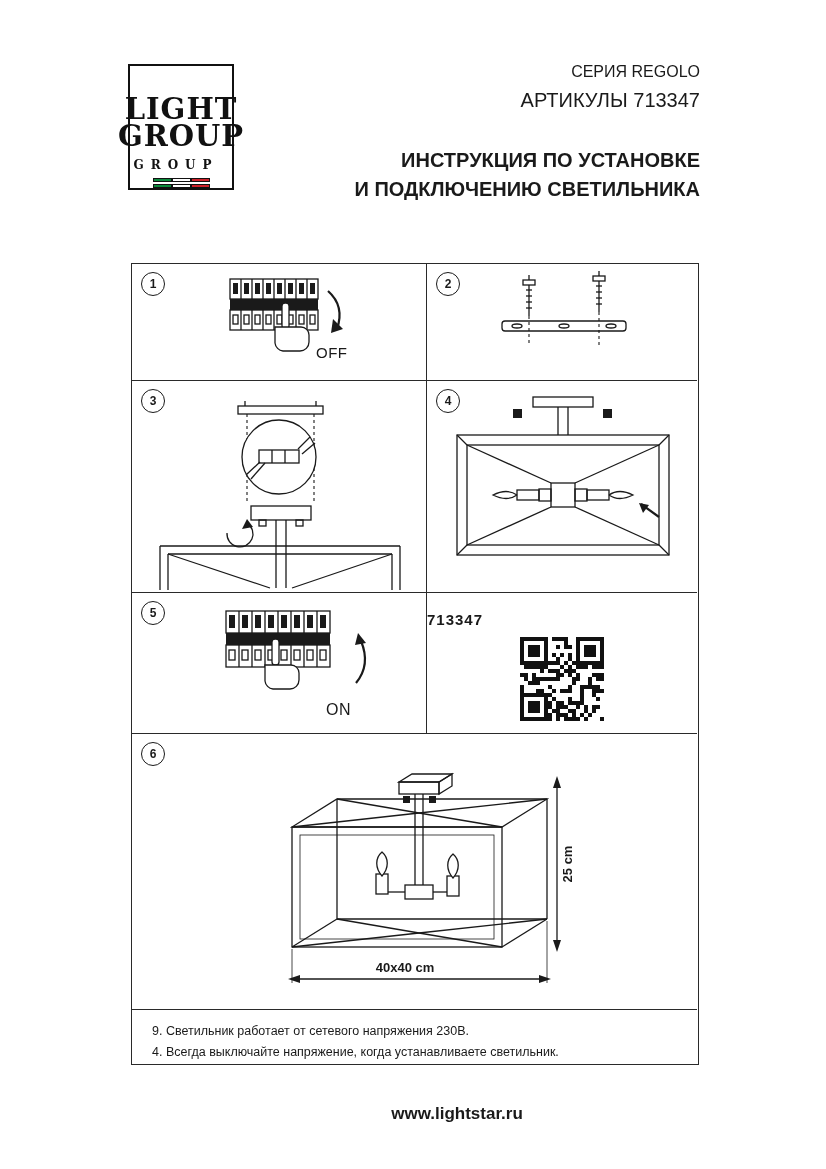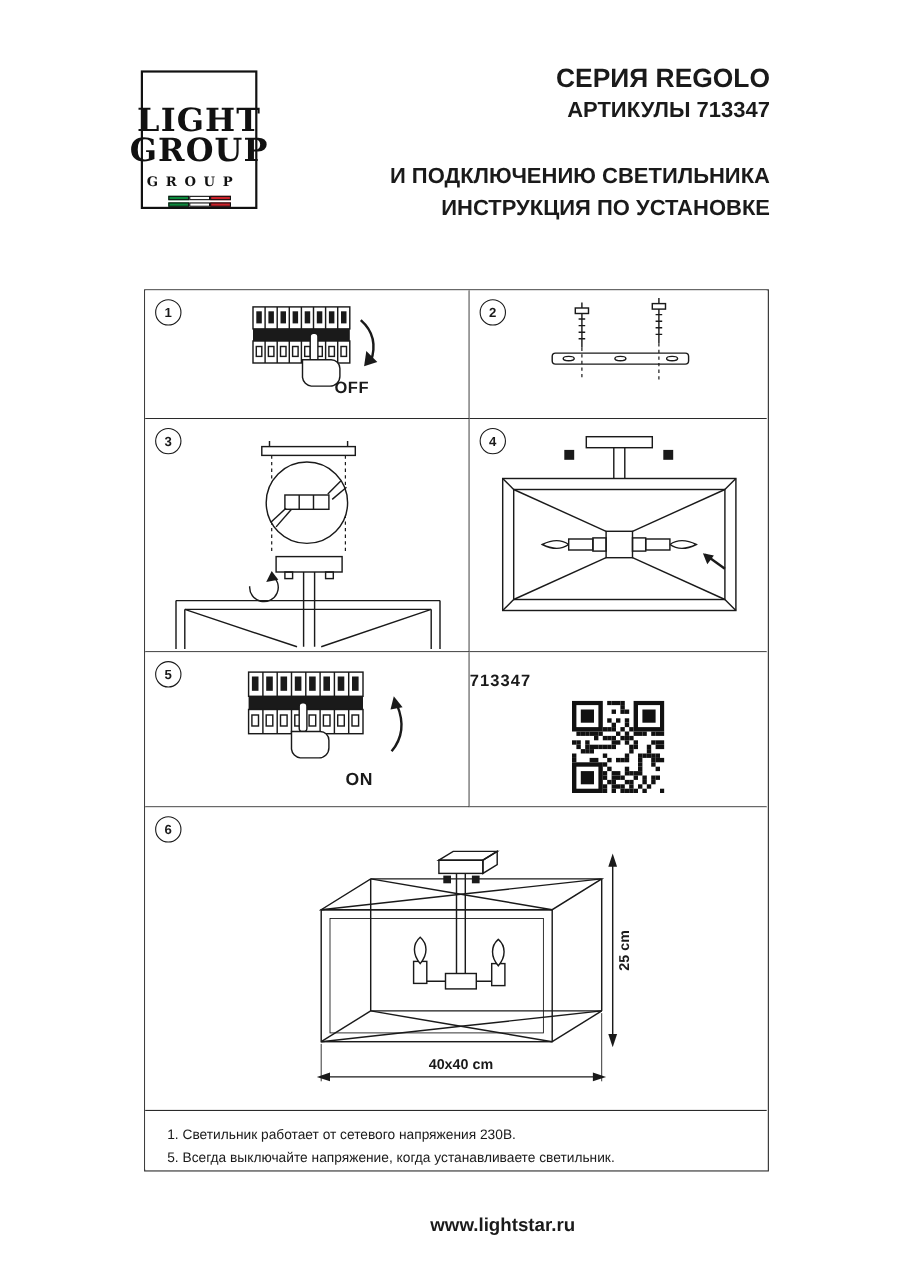--- a/index.html
+++ b/index.html
@@ -12,49 +12,49 @@
             align-items:center;justify-content:flex-end;padding-top:4px;}
   .logo-word{font-family:"DejaVu Serif",serif;font-weight:bold;font-size:29px;line-height:0.95;
              letter-spacing:1px;color:#111;}
   .logo-group{font-family:"DejaVu Serif",serif;font-weight:bold;font-size:12px;letter-spacing:7px;
               margin:7px 16px 6px 6px;color:#111;}
   .flag{display:flex;flex-direction:column;gap:2px;}
   .flag-row{display:flex;}
   .flag-seg{width:19px;height:4px;border:1px solid #111;box-sizing:border-box;}
 
   .head-right{position:absolute;right:126px;top:58px;text-align:right;}
-  .head-series{font-size:24px;font-weight:bold;line-height:28px;}
-  .head-articles{font-size:20px;font-weight:bold;line-height:28px;}
+  .head-series{font-size:16px;font-weight:normal;line-height:28px;}
+  .head-articles{font-size:20px;font-weight:normal;line-height:28px;}
   .head-title{margin-top:32px;font-size:20px;font-weight:bold;line-height:29px;}
 
   
   .grid{position:absolute;left:131px;top:263px;width:568px;height:802px;
         border:1.5px solid #2a2a2a;box-sizing:border-box;}
   .cell{position:absolute;box-sizing:border-box;background:#fff;}
   .br{border-right:1.5px solid #2a2a2a;}
   .bb{border-bottom:1.5px solid #2a2a2a;}
   .stepnum{position:absolute;left:9px;top:8px;width:22px;height:22px;border:1.5px solid #1a1a1a;
            border-radius:50%;display:flex;align-items:center;justify-content:center;
            font-size:12px;font-weight:bold;}
-  .switch-label{position:absolute;font-size:15px;font-weight:bold;letter-spacing:0.5px;}
+  .switch-label{position:absolute;font-size:15px;font-weight:normal;letter-spacing:0.5px;margin-left:12px;}
   .article-code{position:absolute;left:0;top:18px;width:100%;text-align:left;
                 font-size:15px;font-weight:bold;letter-spacing:1px;}
 
   
   .ln{stroke:#1a1a1a;fill:none;stroke-width:1.3;}
   .lnf{stroke:#1a1a1a;fill:#fff;stroke-width:1.3;}
   .blk{fill:#1a1a1a;stroke:none;}
   .dash{stroke:#1a1a1a;stroke-dasharray:3 3;fill:none;stroke-width:1.1;}
   .thick{stroke:#1a1a1a;fill:none;stroke-width:2.2;}
   .thin{stroke:#1a1a1a;fill:none;stroke-width:0.8;}
 
   .vdim-label{position:absolute;left:402px;top:97px;width:66px;height:66px;display:flex;
               align-items:center;justify-content:center;transform:rotate(-90deg);
               font-weight:bold;font-size:13px;}
-  .hdim-label{position:absolute;left:217px;top:226px;width:140px;text-align:center;
+  .hdim-label{position:absolute;left:203px;top:226px;width:140px;text-align:center;
               font-weight:bold;font-size:13px;}
 
   .notes{padding:11px 0 0 20px;font-size:12.5px;line-height:1.65;}
 
   .footer{position:absolute;left:0;top:1104px;width:100%;text-align:center;
           font-size:17px;font-weight:bold;padding-left:44px;}
 </style>
 </head>
 <body>
 
@@ -75,22 +75,22 @@
         <span class="flag-seg" style="background-color: rgb(255, 255, 255);"></span>
         <span class="flag-seg" style="background-color: rgb(205, 33, 42);"></span>
       </div>
     </div>
   </div>
 
   <div class="head-right">
     <div class="head-series">СЕРИЯ REGOLO</div>
     <div class="head-articles">АРТИКУЛЫ 713347</div>
     <div class="head-title">
+      <div>ИНСТРУКЦИЯ ПО УСТАНОВКЕ</div>
       <div>И ПОДКЛЮЧЕНИЮ СВЕТИЛЬНИКА</div>
-      <div>ИНСТРУКЦИЯ ПО УСТАНОВКЕ</div>
     </div>
   </div>
 
   <div class="grid">
 
     <div class="cell br bb" style="left:0;top:0;width:295px;height:117px;">
       <div class="stepnum">1</div>
       <svg width="220" height="105" viewBox="0 0 220 105" style="position:absolute;left:50px;top:5px;">
         <rect class="ln" x="48" y="10" width="88" height="20"></rect>
         <line class="ln" x1="59" y1="10" x2="59" y2="30"></line>
@@ -479,21 +479,21 @@
           <line class="ln" x1="150" y1="227" x2="405" y2="227"></line>
           <polygon class="blk" points="146,227 158,223 158,231"></polygon>
           <polygon class="blk" points="409,227 397,223 397,231"></polygon>
         </g>
       </svg>
       <div class="vdim-label">25 cm</div>
       <div class="hdim-label">40x40 cm</div>
     </div>
 
     <div class="cell notes" style="left:0;top:746px;width:565px;height:53px;">
-      <div>1. Светильник работает от сетевого напряжения 230В.</div>
-      <div>5. Всегда выключайте напряжение, когда устанавливаете светильник.</div>
+      <div>9. Светильник работает от сетевого напряжения 230В.</div>
+      <div>4. Всегда выключайте напряжение, когда устанавливаете светильник.</div>
     </div>
 
   </div>
 
   <div class="footer">www.lightstar.ru</div>
 
 </div>
 
 </body></html>

